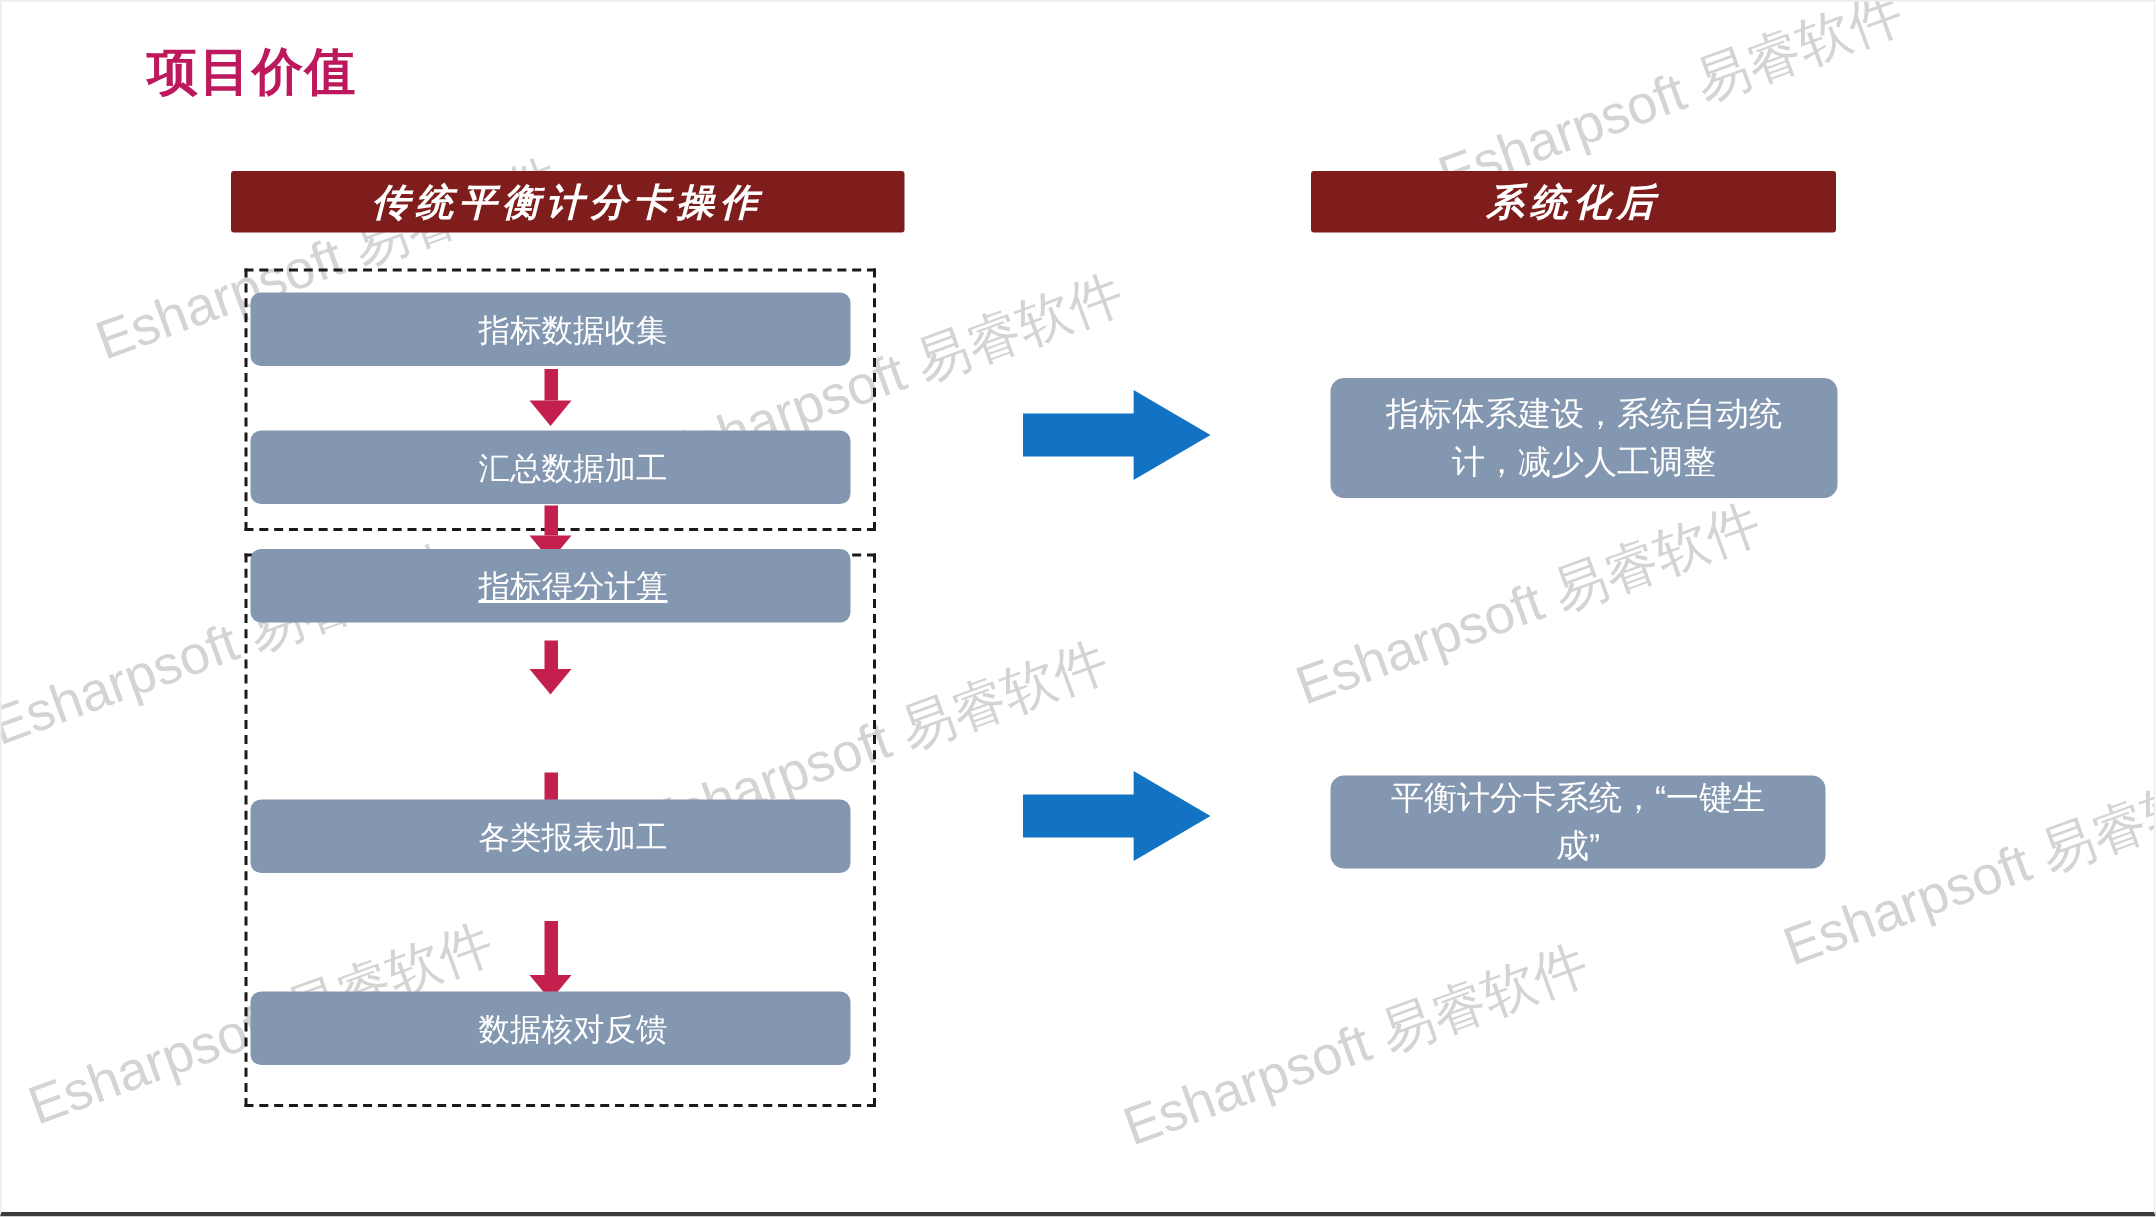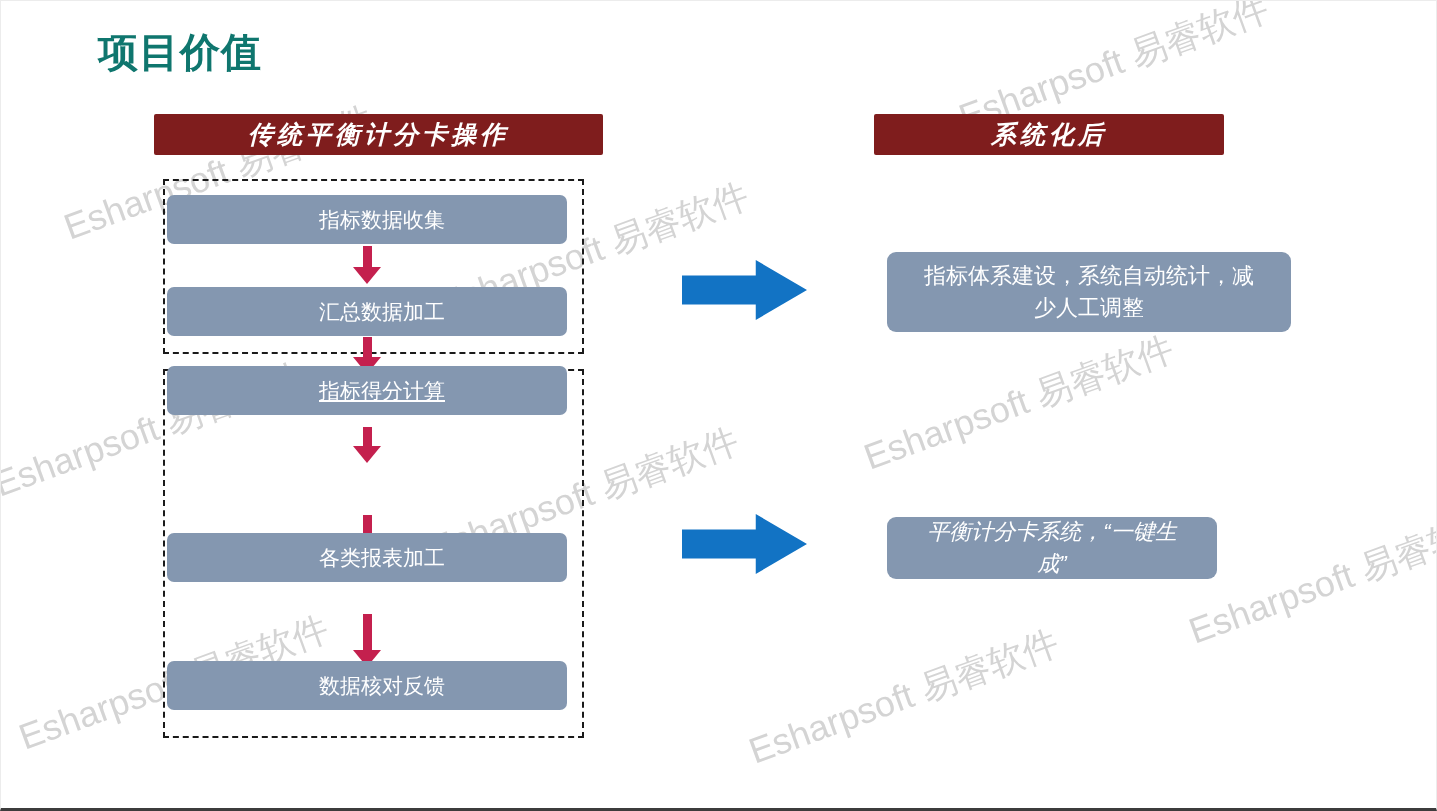--- a/index.html
+++ b/index.html
@@ -20,22 +20,22 @@
     color:#d4d4d4;
     white-space:nowrap;
     transform:rotate(-20deg);
     z-index:0;
     pointer-events:none;
     font-family:"Liberation Sans", sans-serif;
   }
   
   .title {
     position:absolute; left:97px; top:24px;
-    font-size:40px; font-weight:bold;
-    color:#0f766e;
+    font-size:34px; font-weight:bold;
+    color:#be185d;
     z-index:2;
     letter-spacing:1px;
   }
   
   .header-bar {
     position:absolute; top:113px; height:41px;
     background:#7f1d1d;
     color:#ffffff;
     display:flex; align-items:center; justify-content:center;
     font-family:"DejaVu Serif", serif;
@@ -91,22 +91,22 @@
   .result-box {
     position:absolute;
     background:#8497b0;
     border-radius:9px;
     color:#ffffff; font-size:22px; line-height:1.45;
     display:flex; align-items:center; justify-content:center;
     text-align:center;
     padding:8px 30px;
     z-index:2;
   }
-  .result-1 { left:886px; top:251px; width:404px; height:80px; }
-  .result-2 { left:886px; top:516px; width:330px; height:62px;font-style:italic; }
+  .result-1 { left:886px; top:251px; width:338px; height:80px; }
+  .result-2 { left:886px; top:516px; width:330px; height:62px; }
 </style>
 </head>
 <body>
 
 <div class="slide">
 
   <span class="watermark" style="left:55px;  top:148px;">Esharpsoft 易睿软件</span>
   <span class="watermark" style="left:430px; top:225px;">Esharpsoft 易睿软件</span>
   <span class="watermark" style="left:950px; top:38px;">Esharpsoft 易睿软件</span>
   <span class="watermark" style="left:-15px; top:405px;">Esharpsoft 易睿软件</span>

